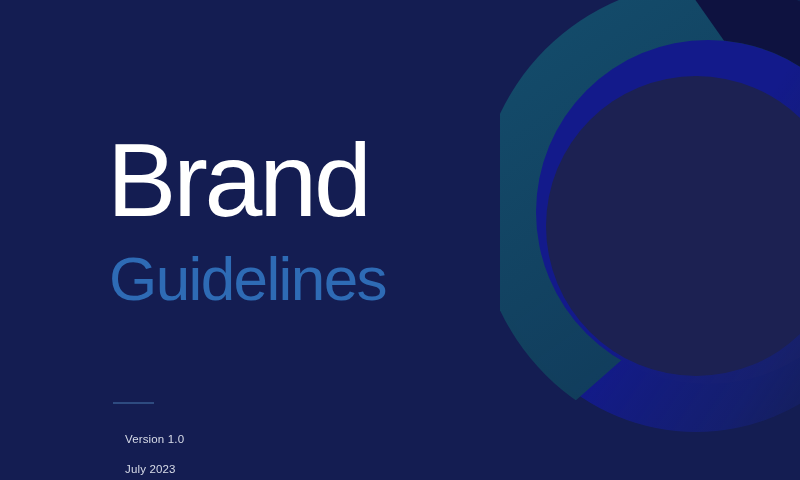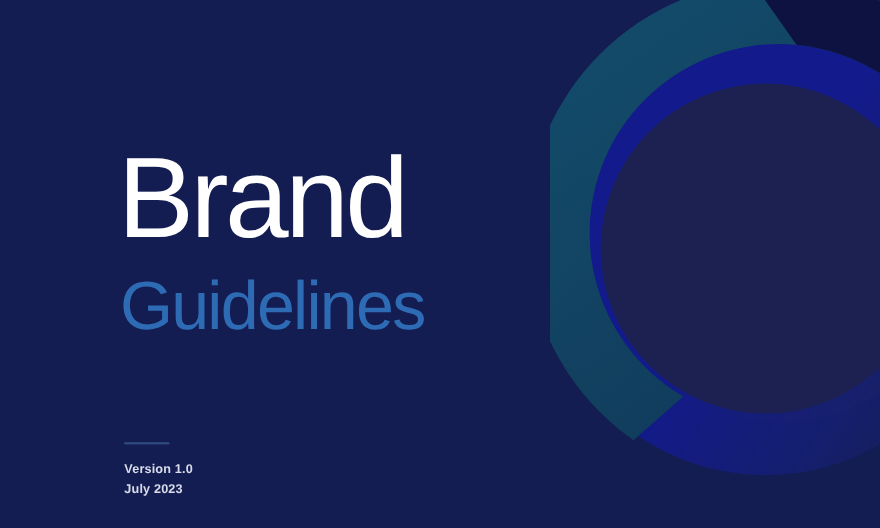--- a/index.html
+++ b/index.html
@@ -73,24 +73,24 @@
     background: #2e4b80;
   }
 
   .meta {
     position: absolute;
     top: 418px;
     left: 0;
   }
 
   .meta-line {
-    margin: 0;
+    margin: 12px;
     font-size: 11.5px;
     line-height: 18px;
-    font-weight: 700;
+    font-weight: 400;
     letter-spacing: 0.15px;
     color: #d8dce8;
     white-space: nowrap;
   }
 </style>
 </head>
 <body>
 
 <div id="slide">
 

